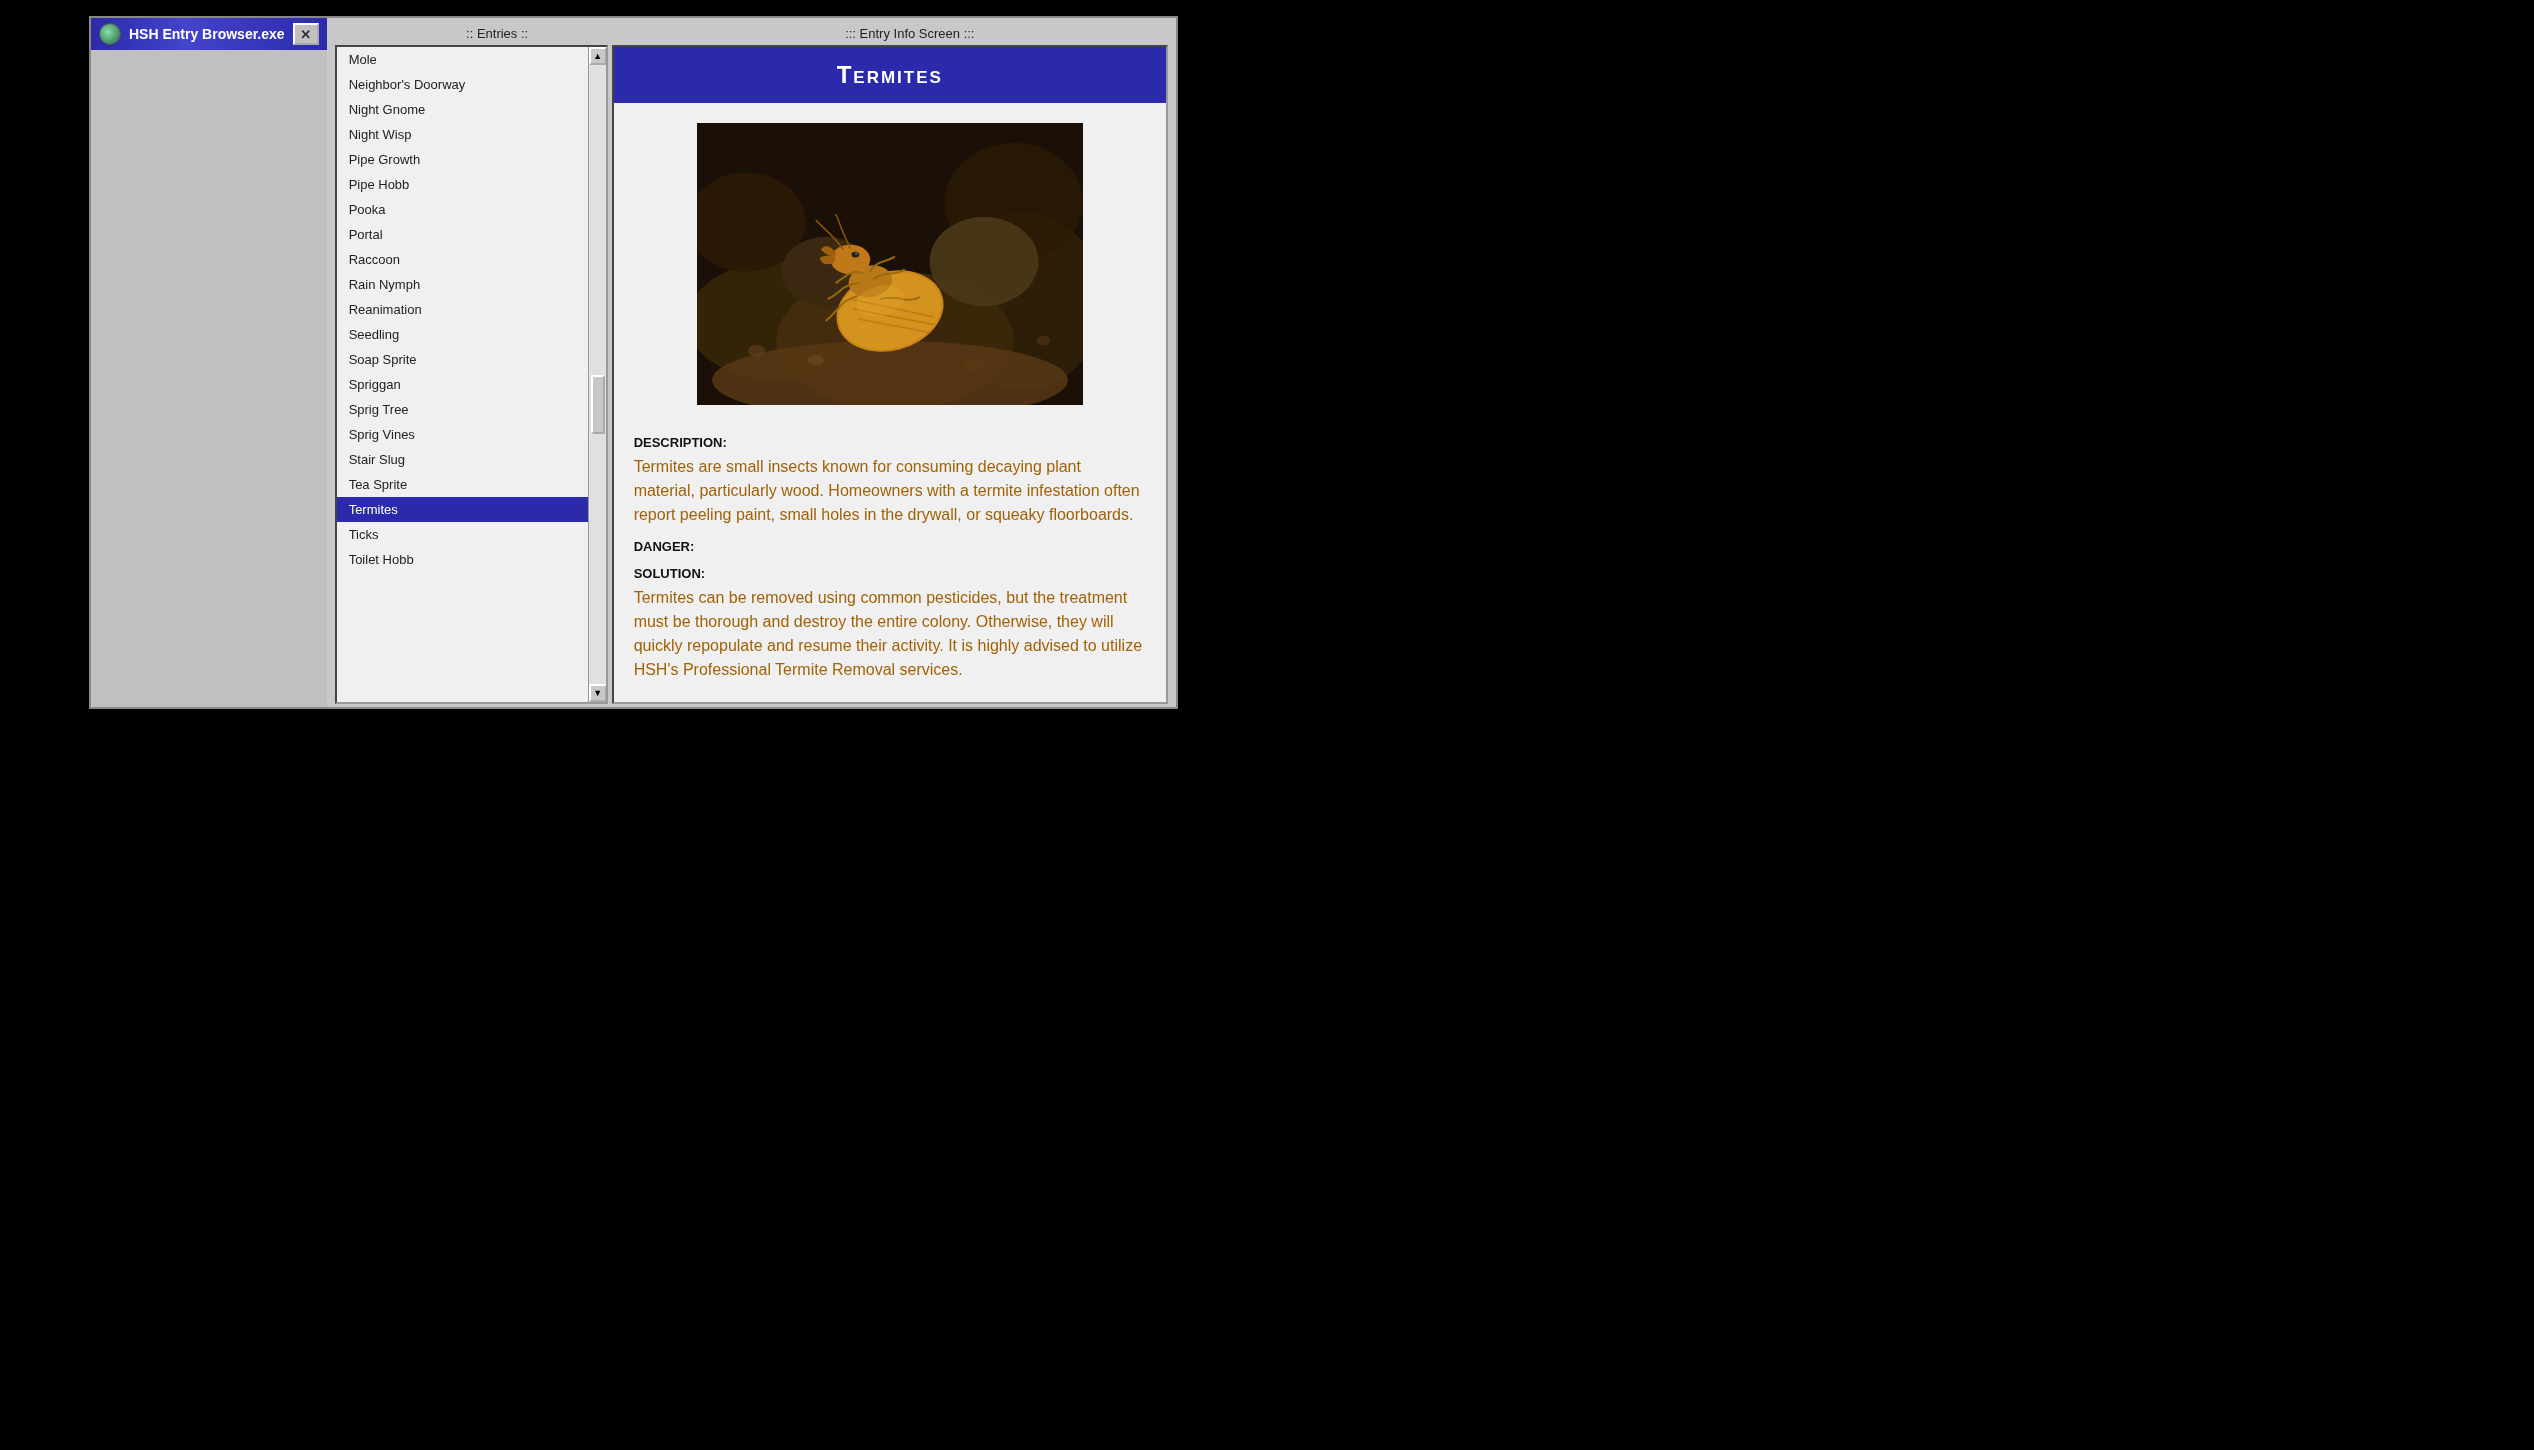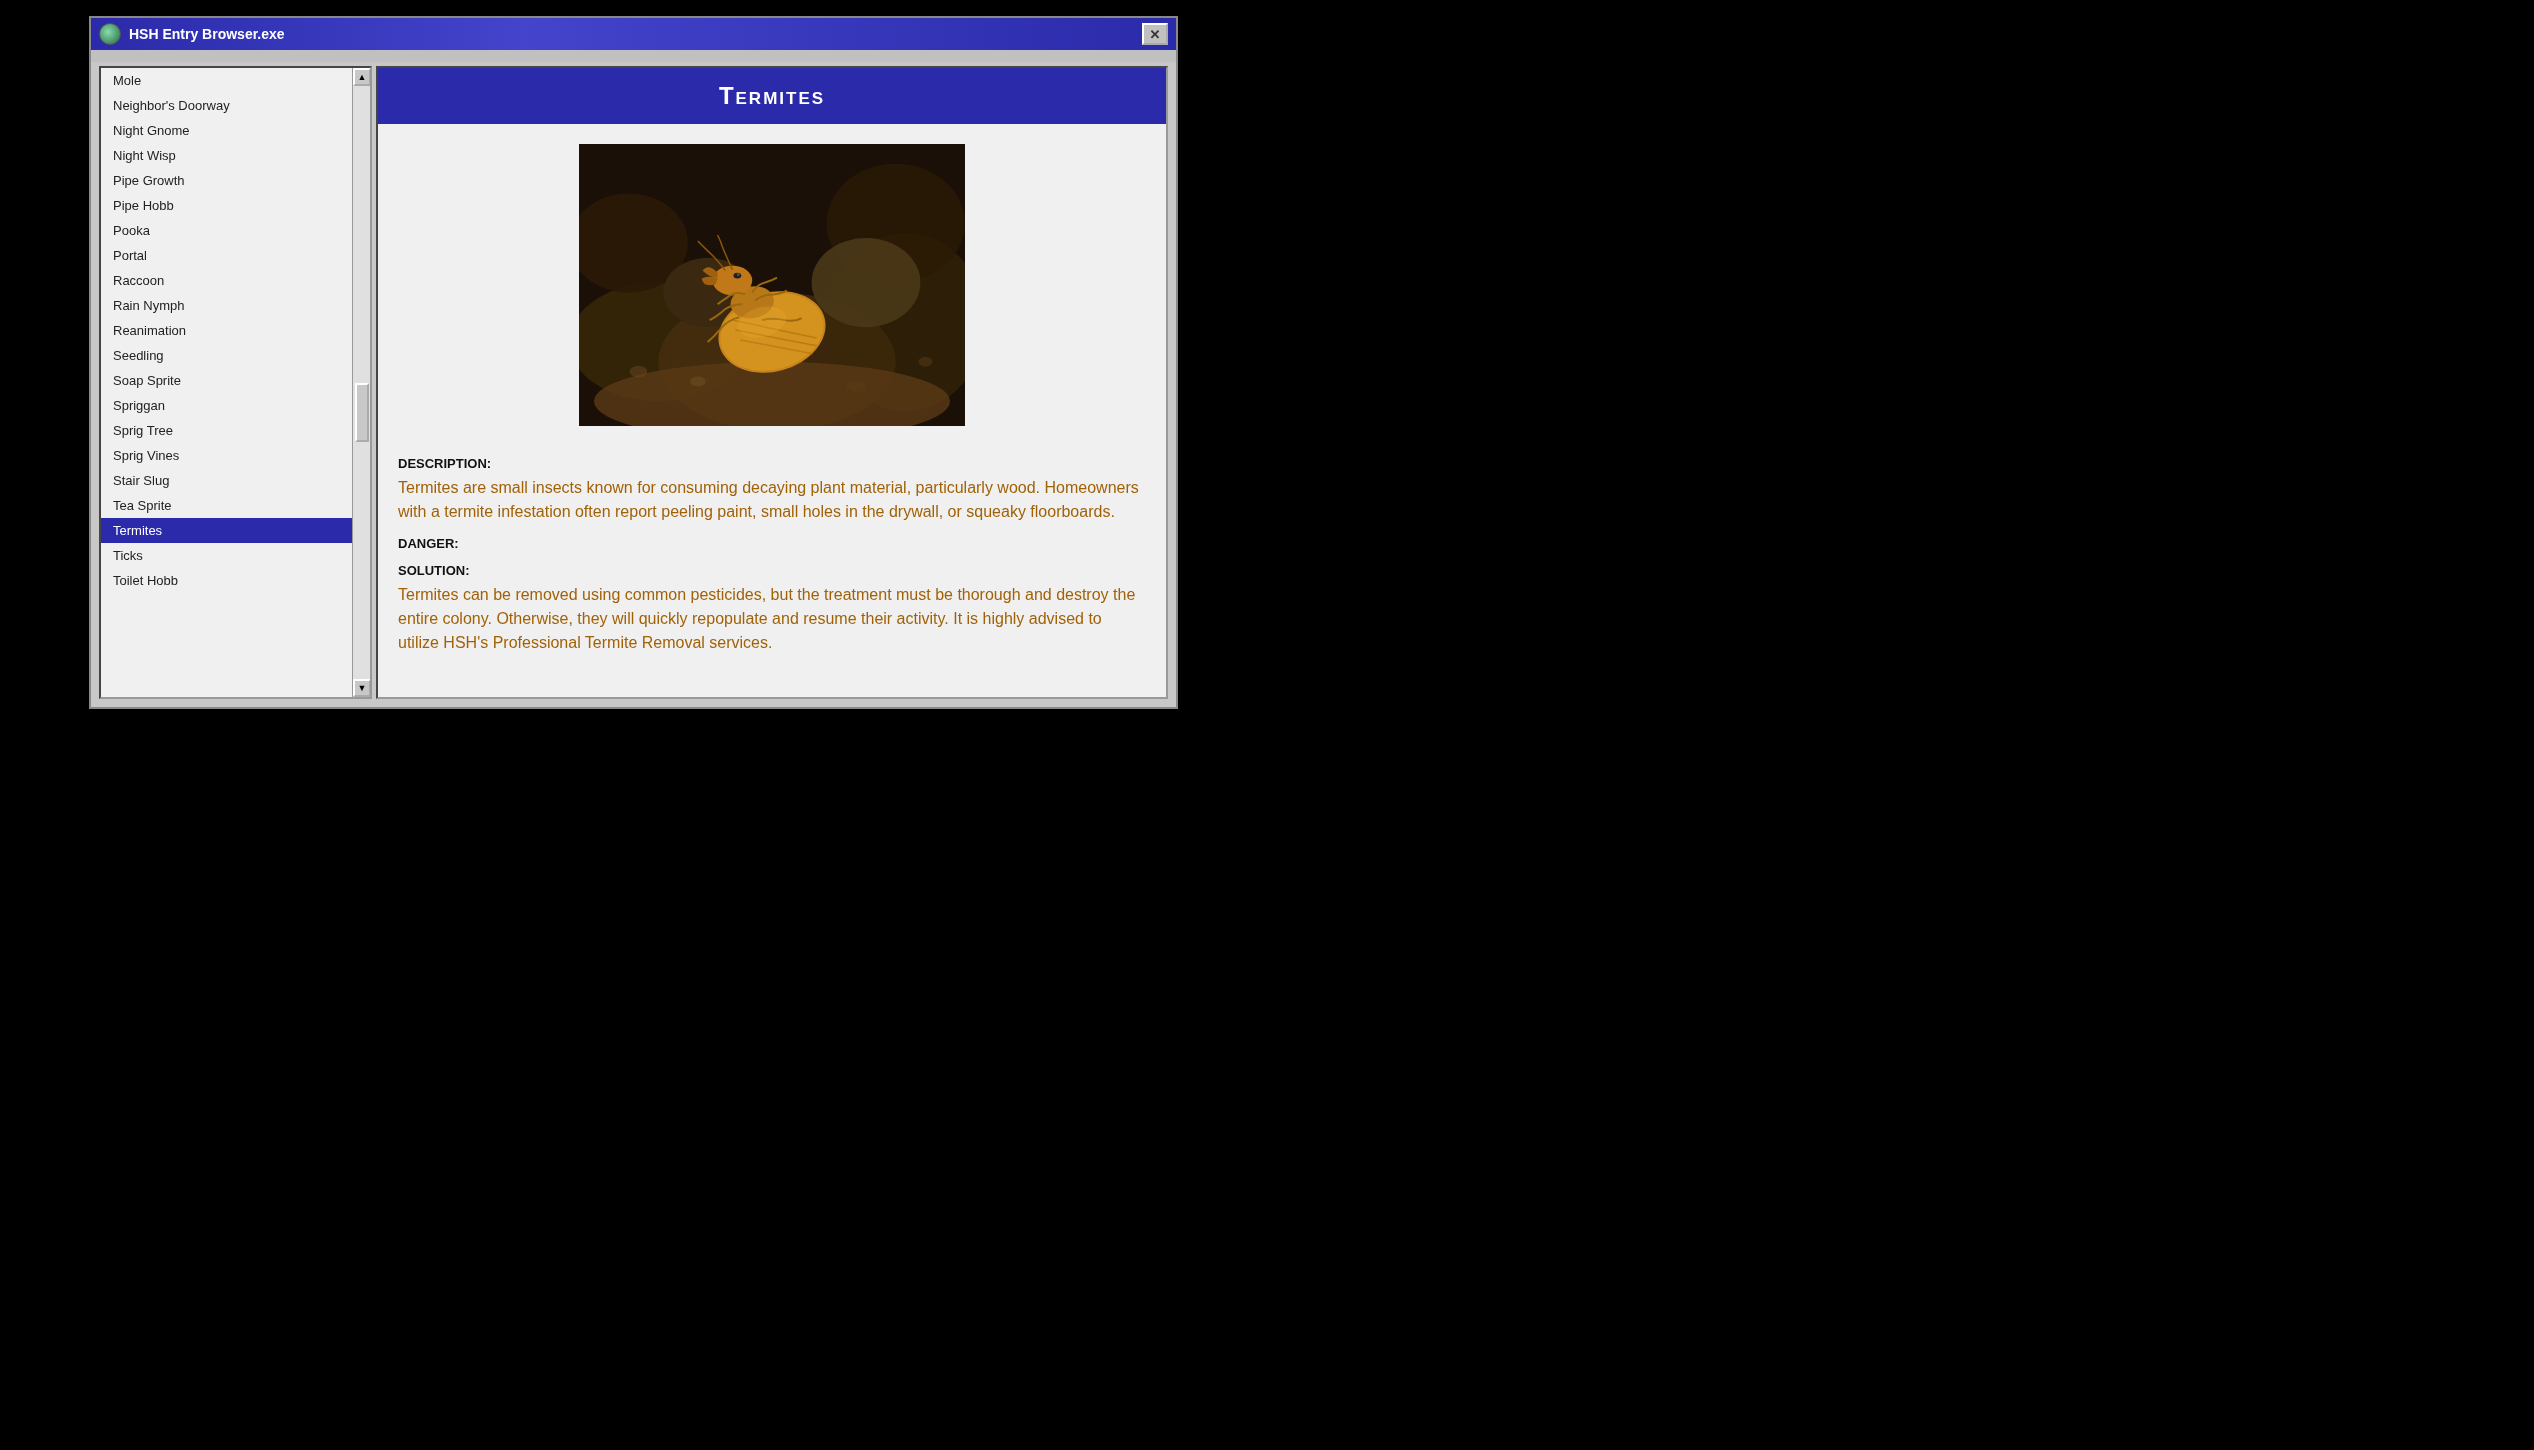--- a/index.html
+++ b/index.html
@@ -13,23 +13,22 @@
       align-items: center;
       justify-content: center;
     }
 
     .window {
       width: 1089px;
       height: 693px;
       background: #c0c0c0;
       border: 2px solid #888;
       display: flex;
-      flex-direction: column;
+      flex-direction: row;
       position: relative;
-      gap: 12px;
     }
 
     
     .title-bar {
       background: linear-gradient(90deg, #2a2aaa 0%, #4444cc 40%, #2a2aaa 100%);
       height: 32px;
       display: flex;
       align-items: center;
       padding: 0 8px;
       gap: 8px;
@@ -259,20 +258,24 @@
 <div class="window">
 
   <div class="title-bar">
     <div class="title-bar-icon"></div>
     <span class="title-bar-text">HSH Entry Browser.exe</span>
     <div class="close-button">✕</div>
   </div>
 
   <div class="main-content">
 
+    <div class="section-headers">
+      <div class="section-header-left">:: Entries ::</div>
+      <div class="section-header-right">::: Entry Info Screen :::</div>
+    </div>
 
     <div class="panels">
 
       <div class="left-panel">
         <div class="left-panel-inner">
           <div class="list-items-area" id="list-area">
           <div class="list-item">Mole</div>
               <div class="list-item">Neighbor's Doorway</div>
               <div class="list-item">Night Gnome</div>
               <div class="list-item">Night Wisp</div>

